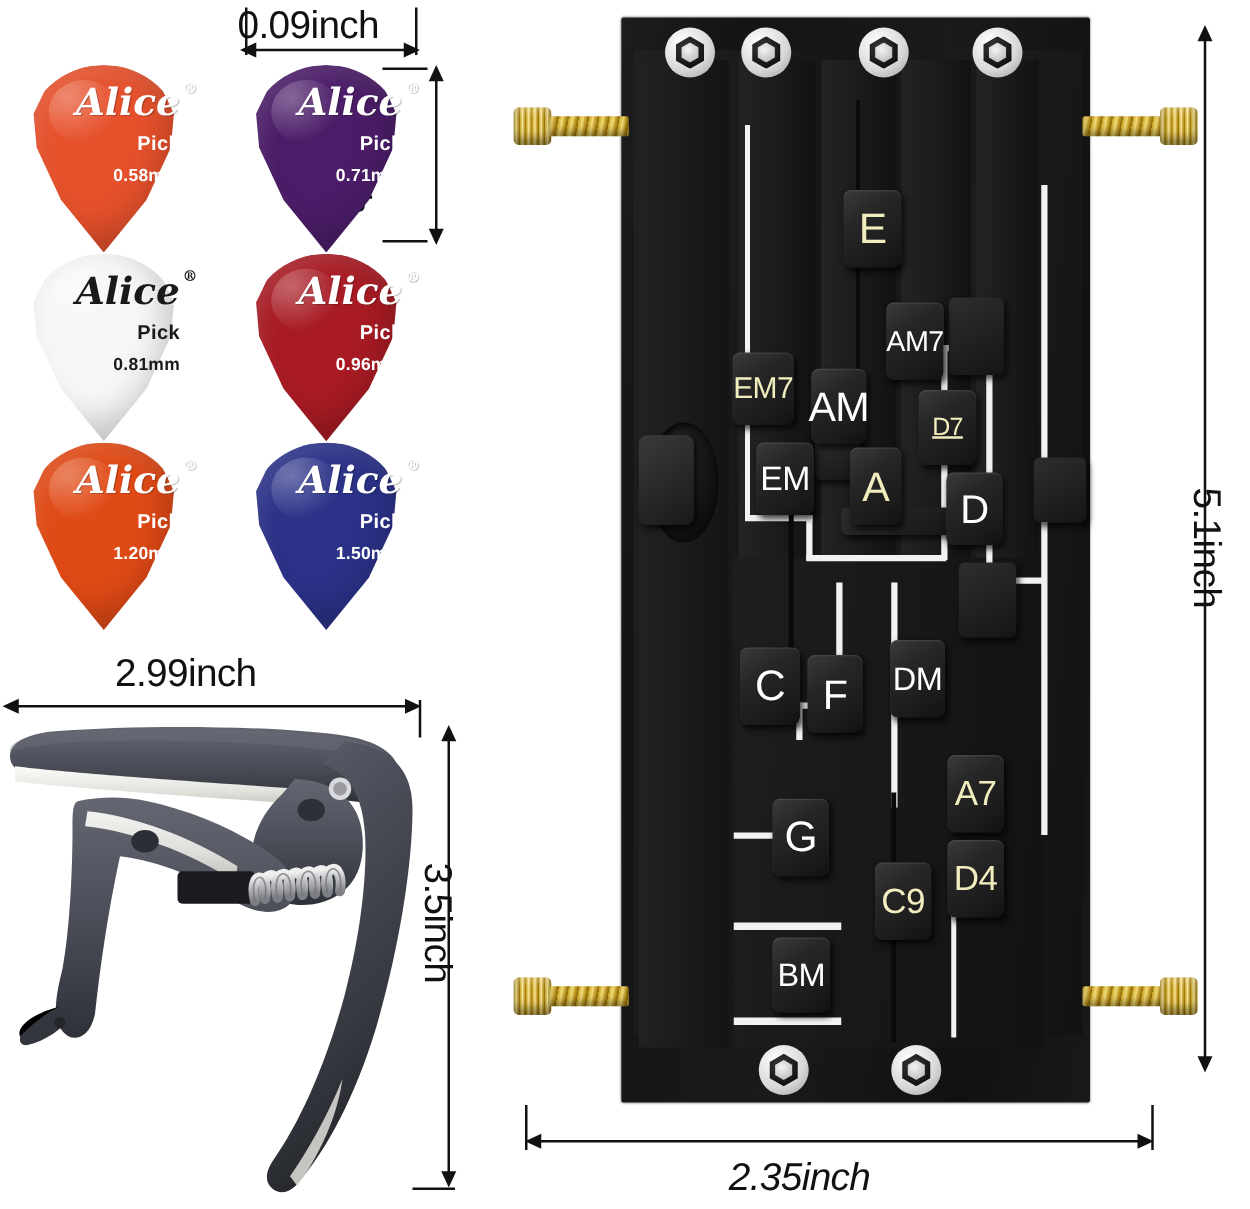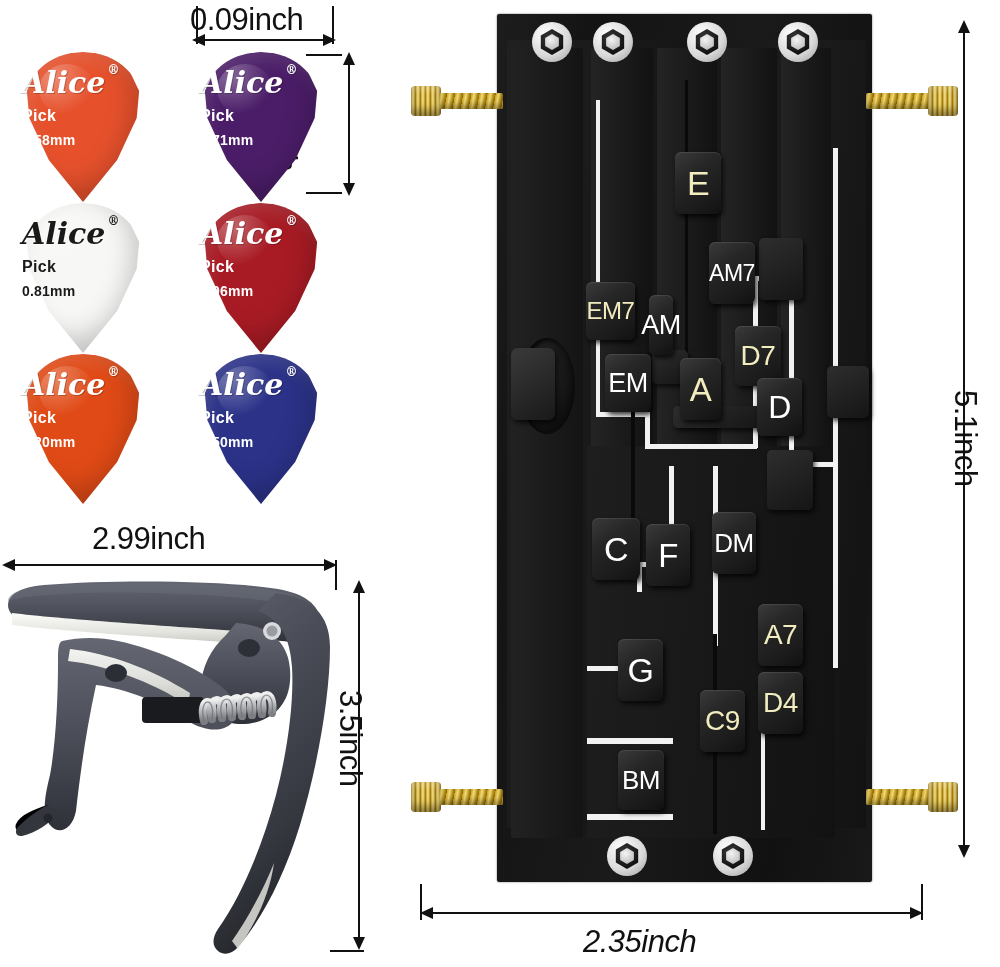--- a/index.html
+++ b/index.html
@@ -47,21 +47,21 @@
     box-shadow: inset -10px -14px 26px rgba(0,0,0,0.22), inset 8px 8px 18px rgba(255,255,255,0.13);
   }
   .pick-gloss {
     position: absolute; left: 14%; top: 8%; width: 46%; height: 34%;
     border-radius: 50%;
     background: radial-gradient(ellipse at 30% 30%, rgba(255,255,255,0.30), rgba(255,255,255,0) 70%);
     pointer-events: none;
   }
   .pick-text {
     position: absolute; inset: 0;
-    display: flex; flex-direction: column; align-items: flex-start;
+    display: flex; flex-direction: column; align-items: flex-end;
     padding-top: 16px;
   }
   .brand {
     font-family: "DejaVu Serif", serif;
     font-style: italic; font-weight: bold;
     font-size: 30px; line-height: 1;
     position: relative;
     text-shadow: 1px 1px 0 rgba(0,0,0,0.22);
   }
   .brand .reg {
@@ -435,24 +435,24 @@
       <div class="blank-btn" style="left:262px; top:224px; width:44px; height:62px;"></div>
       <div class="blank-btn" style="left:270px; top:436px; width:46px; height:60px;"></div>
       <div class="blank-btn" style="left:330px; top:352px; width:42px; height:52px;"></div>
       <div class="blank-btn" style="left:155px; top:336px; width:36px; height:34px;"></div>
       <div class="blank-btn" style="left:176px; top:392px; width:92px; height:22px;"></div>
 
       <div id="chord-buttons">
           <div class="chordbtn" style="left: 178px; top: 138px; width: 46px; height: 62px; font-size: 34px; color: rgb(242, 237, 190);">E</div>
           <div class="chordbtn" style="left: 212px; top: 228px; width: 46px; height: 62px; font-size: 23px; color: rgb(255, 255, 255);">AM7</div>
           <div class="chordbtn" style="left: 89px; top: 268px; width: 49px; height: 58px; font-size: 24px; color: rgb(242, 237, 190);">EM7</div>
-          <div class="chordbtn" style="left: 152px; top: 281px; width: 24px; height: 60px; font-size: 27px; color: rgb(255, 255, 255);">AM</div>
+          <div class="chordbtn" style="left: 152px; top: 281px; width: 44px; height: 60px; font-size: 33px; color: rgb(255, 255, 255);">AM</div>
           <div class="chordbtn" style="left: 108px; top: 340px; width: 46px; height: 58px; font-size: 27px; color: rgb(255, 255, 255);">EM</div>
           <div class="chordbtn" style="left: 183px; top: 344px; width: 41px; height: 62px; font-size: 33px; color: rgb(242, 237, 190);">A</div>
-          <div class="chordbtn" style="left: 238px; top: 312px; width: 46px; height: 60px; font-size: 28px; color: rgb(242, 237, 190);">D7</div>
+          <div class="chordbtn" style="left: 238px; top: 298px; width: 46px; height: 60px; font-size: 20px; color: rgb(242, 237, 190); text-decoration: underline;">D7</div>
           <div class="chordbtn" style="left: 260px; top: 364px; width: 45px; height: 58px; font-size: 32px; color: rgb(255, 255, 255);">D</div>
           <div class="chordbtn" style="left: 95px; top: 504px; width: 48px; height: 62px; font-size: 34px; color: rgb(255, 255, 255);">C</div>
           <div class="chordbtn" style="left: 149px; top: 510px; width: 44px; height: 62px; font-size: 33px; color: rgb(255, 255, 255);">F</div>
           <div class="chordbtn" style="left: 215px; top: 498px; width: 44px; height: 62px; font-size: 26px; color: rgb(255, 255, 255);">DM</div>
           <div class="chordbtn" style="left: 261px; top: 590px; width: 45px; height: 62px; font-size: 28px; color: rgb(242, 237, 190);">A7</div>
           <div class="chordbtn" style="left: 121px; top: 625px; width: 45px; height: 62px; font-size: 34px; color: rgb(255, 255, 255);">G</div>
           <div class="chordbtn" style="left: 261px; top: 658px; width: 45px; height: 62px; font-size: 28px; color: rgb(242, 237, 190);">D4</div>
           <div class="chordbtn" style="left: 203px; top: 676px; width: 45px; height: 62px; font-size: 28px; color: rgb(242, 237, 190);">C9</div>
           <div class="chordbtn" style="left: 121px; top: 736px; width: 46px; height: 60px; font-size: 26px; color: rgb(255, 255, 255);">BM</div>
         </div>

